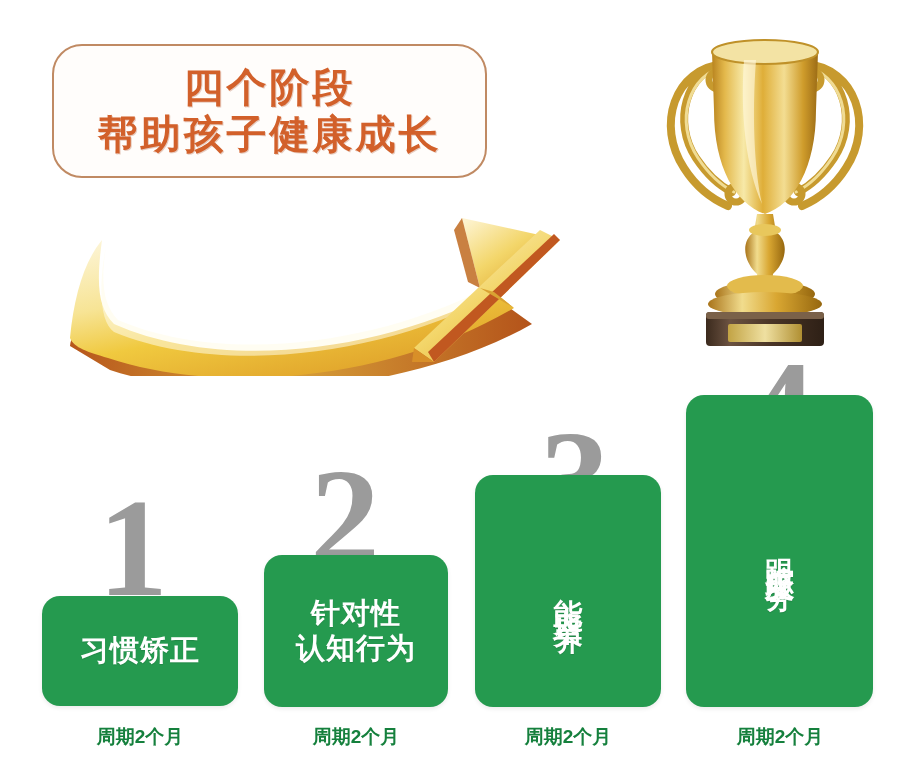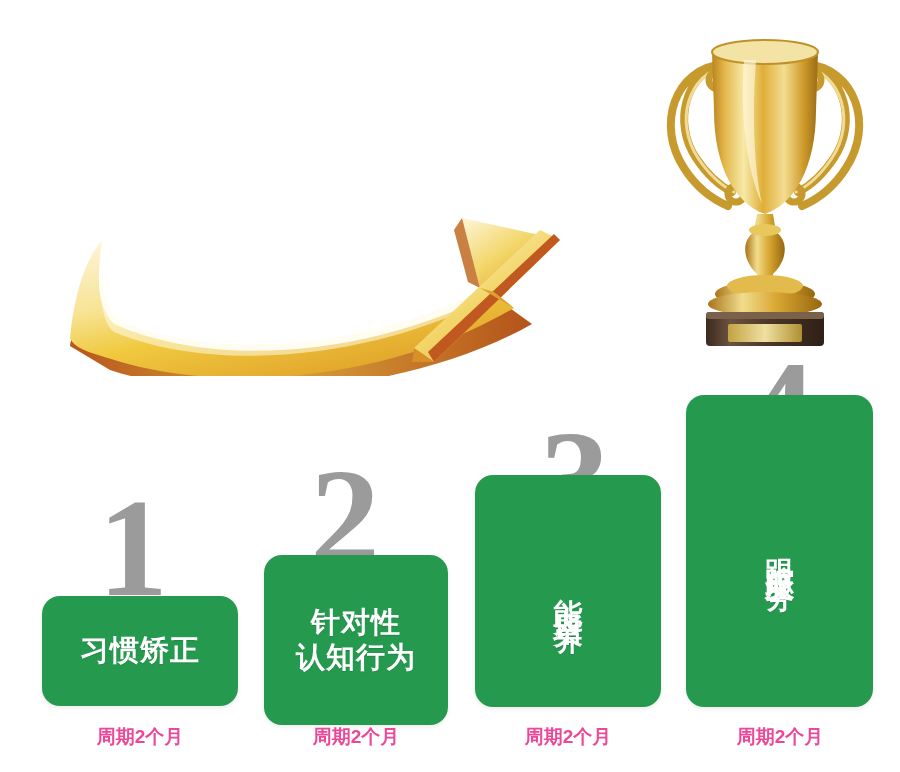--- a/index.html
+++ b/index.html
@@ -70,50 +70,54 @@
   .card-text.horiz{font-size:29px;}
   .card-text.vert{
     font-size:29px;
     writing-mode:vertical-rl;
     text-orientation:upright;
     letter-spacing:8px;
     line-height:1;
   }
   .caption{
     position:absolute;
-    color:#ec4899;
+    color:#15803d;
     font-size:19px;
     font-weight:bold;
     text-align:center;
     white-space:nowrap;
     z-index:3;
   }
 
   
   #step1 .card{left:42px;top:596px;width:196px;height:110px;}
   #step1 .step-num{left:98px;top:478px;font-size:140px;}
   #step1 .caption{left:42px;top:724px;width:196px;}
   
-  #step2 .card{left:264px;top:555px;width:184px;height:170px;}
+  #step2 .card{left:264px;top:555px;width:184px;height:152px;}
   #step2 .step-num{left:310px;top:448px;font-size:140px;}
   #step2 .caption{left:256px;top:724px;width:200px;}
   
   #step3 .card{left:475px;top:475px;width:186px;height:232px;}
   #step3 .step-num{left:540px;top:410px;font-size:140px;}
   #step3 .caption{left:468px;top:724px;width:200px;}
   
   #step4 .card{left:686px;top:395px;width:187px;height:312px;}
   #step4 .step-num{left:745px;top:340px;font-size:140px;}
   #step4 .caption{left:680px;top:724px;width:200px;}
 </style>
 </head>
 <body>
 
 <div id="stage">
 
+  <div class="title-box">
+    <div class="title-line l1">四个阶段</div>
+    <div class="title-line l2">帮助孩子健康成长</div>
+  </div>
 
   <div class="arrow-wrap">
     <svg viewBox="0 0 630 180" xmlns="http://www.w3.org/2000/svg">
       <defs>
         <linearGradient id="gBody" x1="0" y1="0" x2="0.65" y2="1">
           <stop offset="0%" stop-color="#fdf6dc"></stop>
           <stop offset="38%" stop-color="#f7e495"></stop>
           <stop offset="62%" stop-color="#f0c93f"></stop>
           <stop offset="100%" stop-color="#e0a22a"></stop>
         </linearGradient>

